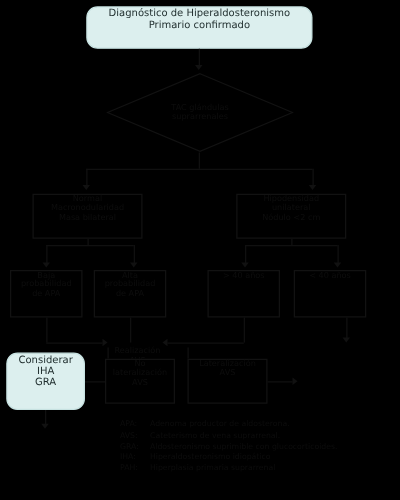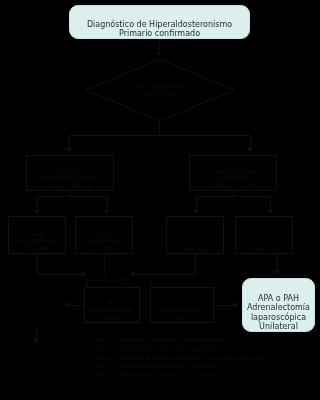--- a/index.html
+++ b/index.html
@@ -14,21 +14,21 @@
     background: #000000;
     font-family: "DejaVu Sans", sans-serif;
     overflow: hidden;
   }
 
   
   .node {
     position: absolute;
     box-sizing: border-box;
     display: flex;
-    align-items: flex-end;
+    align-items: flex-start;
     justify-content: center;
     text-align: center;
     line-height: 1.15;
     white-space: pre-line;
   }
 
   
   .node.hl {
     background: #dcefee;
     color: #1d2b2b;
@@ -222,27 +222,26 @@
     <span>Lateralización
 AVS</span>
   </div>
 
   <div class="line h" style="left:68px; top:305px; width:16px;"></div>
   <div class="arrow left" style="left:64px; top:302px;"></div>
 
   <div class="line h" style="left:214px; top:305px; width:20px;"></div>
   <div class="arrow right" style="left:234px; top:302px;"></div>
 
-
-  <div class="node hl" style="left:242px; top:278px; width:73px; height:54px;">
-    <span>APA o PAH
-Adrenalectomía
-laparoscópica
-Unilateral</span>
-  </div>
+  <div class="node hl" style="left:5px; top:282px; width:63px; height:46px;">
+    <span>Considerar
+IHA
+GRA</span>
+  </div>
+
 
   <div class="line v" style="left:36px; top:328px; height:12px;"></div>
   <div class="arrow down" style="left:33px; top:339px;"></div>
 
 
   <div id="legend">
     <div class="legend-row">
       <span class="abbr">APA:</span>
       <span class="desc">Adenoma productor de aldosterona.</span>
     </div>

